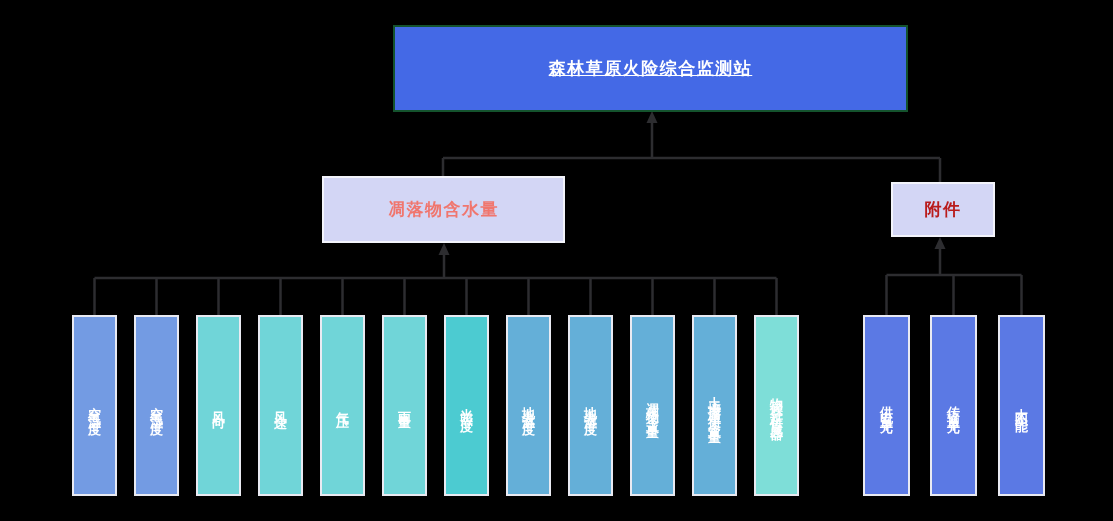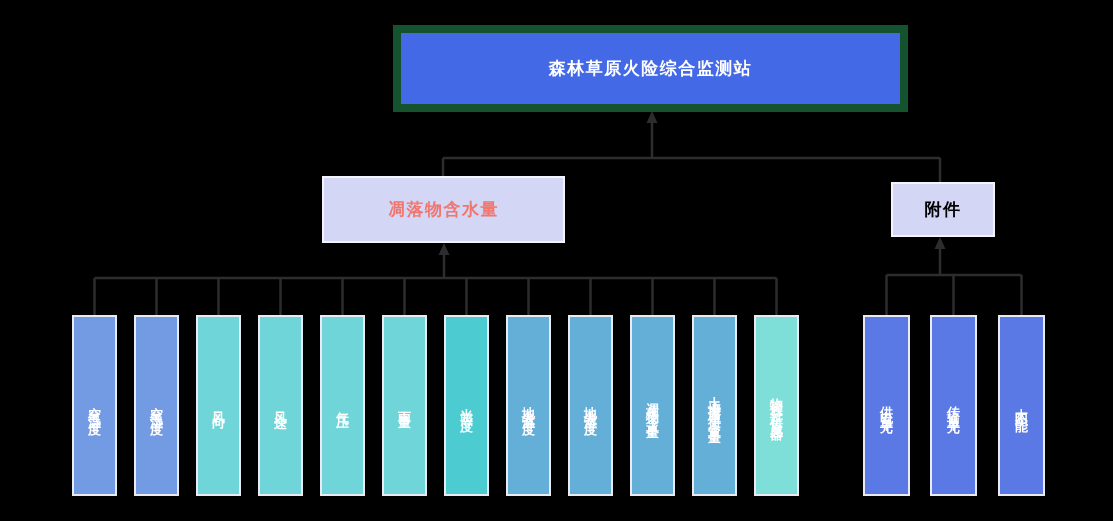--- a/index.html
+++ b/index.html
@@ -9,21 +9,21 @@
   }
   .canvas{position:relative;width:1113px;height:521px;background:#000;overflow:hidden;}
   svg.connectors{position:absolute;left:0;top:0;}
   .node{
     position:absolute;box-sizing:border-box;
     display:flex;align-items:center;justify-content:center;
     font-weight:bold;
   }
   .root{
     left:393px;top:25px;width:515px;height:87px;
-    border:8px solid #14532d;color:#fff;font-size:17px;letter-spacing:1.5px;
+    border:2px solid #14532d;color:#fff;font-size:17px;letter-spacing:1.5px;text-decoration:underline;
   }
   .group{
     border:2px solid #F3F4FB;font-size:17px;letter-spacing:1.5px;
   }
   .g-left{left:322px;top:176px;width:243px;height:67px;}
   .g-right{left:891px;top:182px;width:104px;height:55px;}
   .col{
     position:absolute;top:315px;height:181px;box-sizing:border-box;
     border:2px solid #E9EAF2;
     display:flex;align-items:center;justify-content:center;
@@ -68,21 +68,21 @@
     </svg>
 
   <div class="node root" id="root-box" style="background: rgb(68, 105, 230); color: rgb(255, 255, 255);">
     <span>森林草原火险综合监测站</span>
   </div>
 
   <div class="node group g-left" id="group-left" style="background: rgb(211, 214, 245); color: rgb(240, 118, 110);">
     <span>凋落物含水量</span>
   </div>
 
-  <div class="node group g-right" id="group-right" style="background: rgb(211, 214, 245); color: #000000; text-align: center;">
+  <div class="node group g-right" id="group-right" style="background: rgb(211, 214, 245); color: #b91c1c; text-align: center;">
     <span>附件</span>
   </div>
 <div class="col" style="left: 72px; width: 45px; background: rgb(115, 155, 227);">
       <div class="col-label">空气温度</div>
     </div>
     <div class="col" style="left: 134px; width: 45px; background: rgb(115, 155, 227);">
       <div class="col-label">空气湿度</div>
     </div>
     <div class="col" style="left: 196px; width: 45px; background: rgb(112, 213, 216);">
       <div class="col-label">风向</div>

